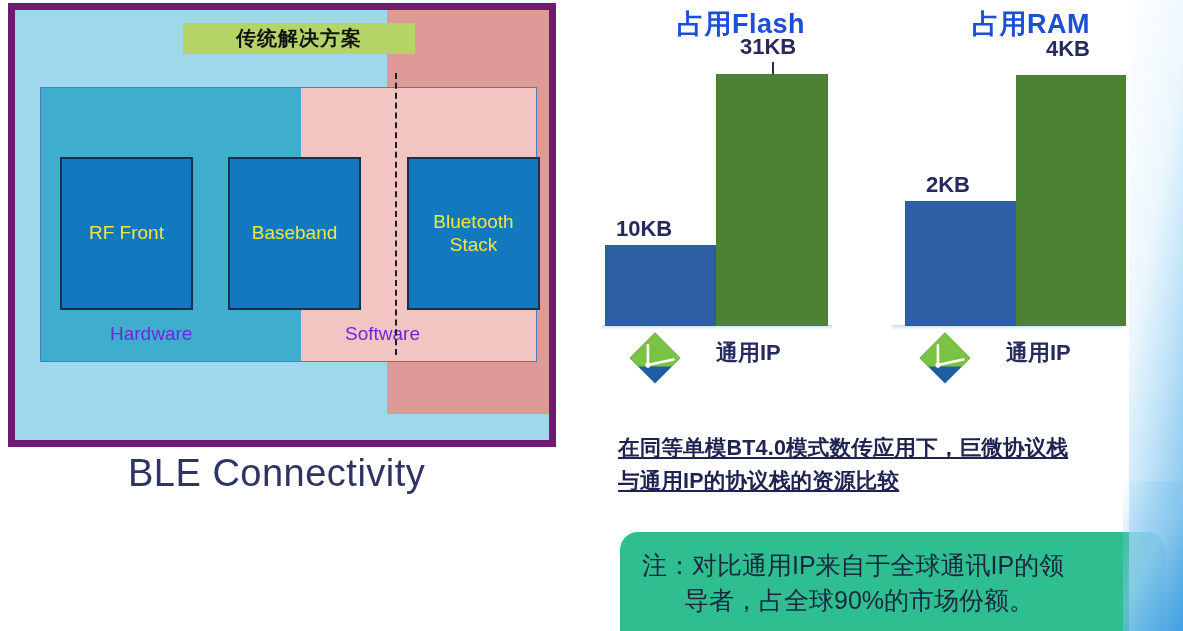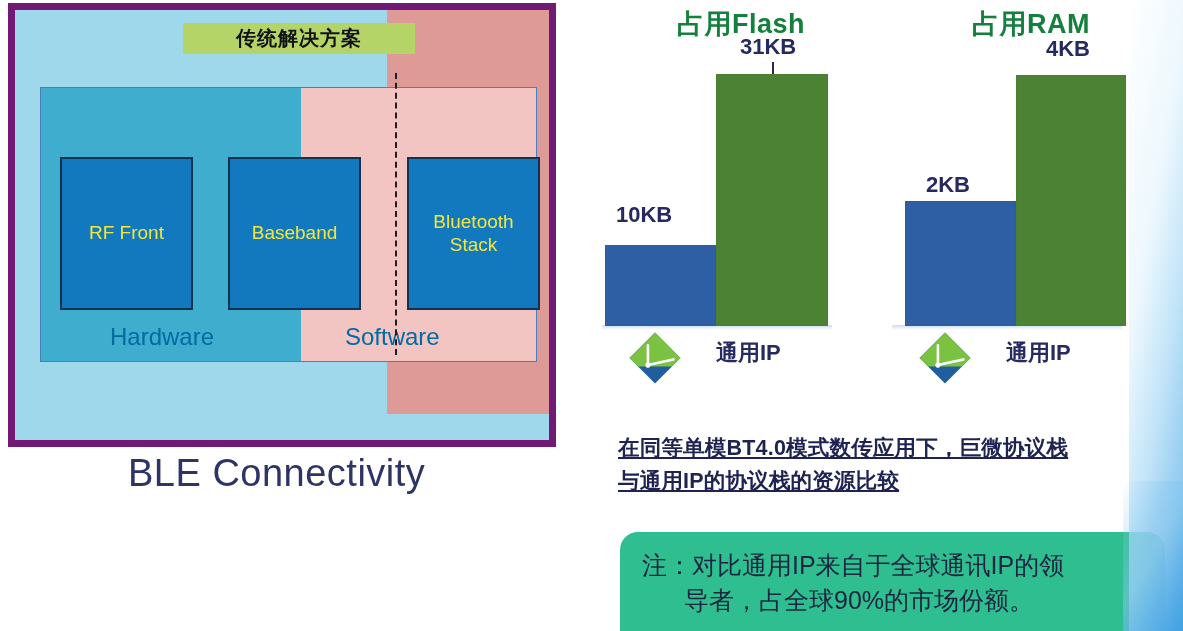--- a/index.html
+++ b/index.html
@@ -145,22 +145,22 @@
     font-size: 19px;
     line-height: 1.16;
     z-index: 7;
   }
   .mod-rf       { left: 45px;  top: 147px; width: 133px; height: 153px; }
   .mod-baseband { left: 213px; top: 147px; width: 133px; height: 153px; }
   .mod-bt       { left: 392px; top: 147px; width: 133px; height: 153px; }
 
   .region-label {
     position: absolute;
-    color: #0369a1;
-    font-size: 24px;
+    color: #6d28d9;
+    font-size: 19px;
     z-index: 7;
   }
   .label-hardware { left: 95px;  top: 313px; }
   .label-software { left: 330px; top: 313px; }
 
   .ble-title {
     position: absolute;
     left: 128px; top: 452px;
     font-size: 38px;
     color: #2e3566;
@@ -179,21 +179,21 @@
   .chart-flash { left: 596px; }
   .chart-ram   { left: 886px; }
 
   .chart-title {
     position: absolute;
     top: 6px;
     left: 0; width: 100%;
     text-align: center;
     font-size: 27px;
     font-weight: 700;
-    color: #15803d;
+    color: #1d4ed8;
     letter-spacing: 0.5px;
   }
 
   .plot {
     position: absolute;
     left: 0; top: 50px;
     width: 290px;
     height: 276px;
   }
   .bar {
@@ -314,21 +314,21 @@
 
   <div class="ble-title">BLE Connectivity</div>
 
   <div class="chart chart-flash">
     <div class="chart-title">占用Flash</div>
 
     <div class="plot">
       <div class="bar-shadow"></div>
 
       <div class="bar bar-blue" style="left:9px; width:111px; height:81px;"></div>
-      <div class="bar-value" style="left:20px; top:152px;">10KB</div>
+      <div class="bar-value" style="left:20px; top:166px;">10KB</div>
 
       <div class="bar bar-green" style="left:120px; width:112px; height:252px;"></div>
       <div class="value-tick" style="left:176px; top:12px;"></div>
       <div class="bar-value" style="left:144px; top:-16px;">31KB</div>
     </div>
 
     <div class="axis-row">
       <div class="axis-logo">
         <svg viewBox="0 0 58 52" width="58" height="52" aria-hidden="true">
           <g transform="translate(29,26) rotate(45) translate(-18,-18)">

